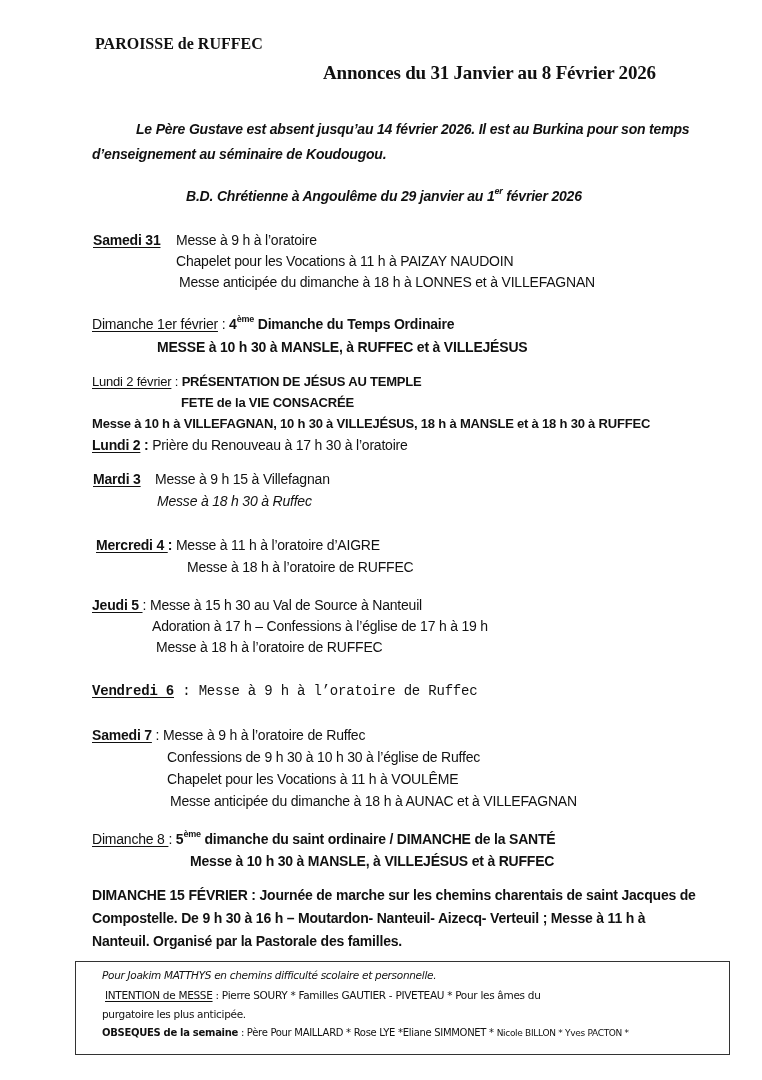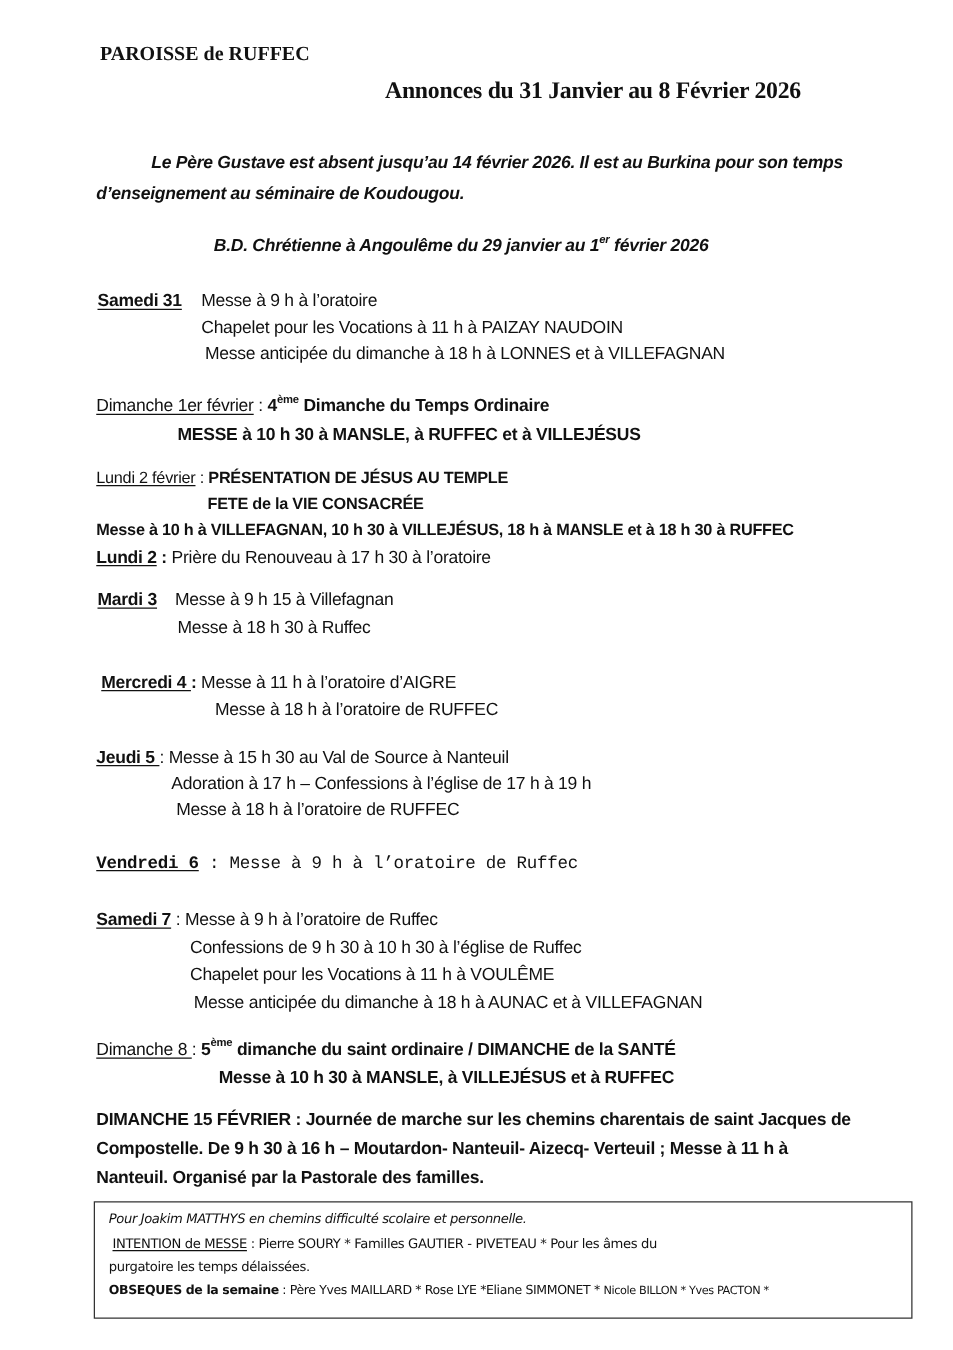--- a/index.html
+++ b/index.html
@@ -1,18 +1,18 @@
 <!DOCTYPE html>
 <html><head>
 <meta charset="utf-8">
 <style>
   html, body { margin: 0; padding: 0; background: #ffffff; }
   body { width: 762px; height: 1080px; position: relative; overflow: hidden; color: #111; }
   .serif { font-family: "Liberation Serif", "DejaVu Serif", serif; }
-  .abs { position: absolute; white-space: nowrap; }
+  .abs { position: absolute; white-space: nowrap; margin-left: 15px; }
   .t { font-family: "Liberation Sans", "DejaVu Sans", sans-serif; font-size: 14px; letter-spacing: -0.2px; }
   .b { font-weight: bold; }
   .u { text-decoration: underline; text-underline-offset: 2px; }
   .i { font-style: italic; }
   sup { font-size: 9px; line-height: 0; position: relative; top: -1px; }
 
   #parish { left: 80px; top: 35px; font-size: 16px; font-weight: bold; }
   #title { left: 308px; top: 62px; font-size: 19px; font-weight: bold; letter-spacing: -0.2px; }
 
   .box { position: absolute; left: 75px; top: 961px; width: 655px; height: 94px; border: 1px solid #333; box-sizing: border-box; }
@@ -44,21 +44,21 @@
 <div>
   <div class="abs t" style="left:77px; top:374px; font-size:13px;"><span class="u">Lundi 2 février</span><span> : </span><span class="b">PRÉSENTATION DE JÉSUS AU TEMPLE</span></div>
   <div class="abs t b" style="left:166px; top:395px; font-size:13px;">FETE de la VIE CONSACRÉE</div>
   <div class="abs t b" style="left:77px; top:416px; font-size:13px;">Messe à 10 h à VILLEFAGNAN, 10 h 30 à VILLEJÉSUS, 18 h à MANSLE et à 18 h 30 à RUFFEC</div>
   <div class="abs t" style="left:77px; top:437px;"><span class="b u">Lundi 2</span><span class="b"> : </span><span>Prière du Renouveau à 17 h 30 à l’oratoire</span></div>
 </div>
 
 <div>
   <div class="abs t b u" style="left:78px; top:471px;">Mardi 3</div>
   <div class="abs t" style="left:140px; top:471px;">Messe à 9 h 15 à Villefagnan</div>
-  <div class="abs t" style="left:142px; top:493px;">Messe à 18 h 30 à Ruffec</div>
+  <div class="abs t" style="left:142px; top:493px;font-style:italic;">Messe à 18 h 30 à Ruffec</div>
 </div>
 
 <div>
   <div class="abs t" style="left:81px; top:537px;"><span class="b u">Mercredi 4 </span><span class="b">: </span><span>Messe à 11 h à l’oratoire d’AIGRE</span></div>
   <div class="abs t" style="left:172px; top:559px;">Messe à 18 h à l’oratoire de RUFFEC</div>
 </div>
 
 <div>
   <div class="abs t" style="left:77px; top:597px;"><span class="b u">Jeudi 5 </span><span>: </span><span>Messe à 15 h 30 au Val de Source à Nanteuil</span></div>
   <div class="abs t" style="left:137px; top:618px;">Adoration à 17 h – Confessions à l’église de 17 h à 19 h</div>
@@ -83,14 +83,14 @@
 
 <div>
   <div class="abs t b" style="left:77px; top:887px;text-align:right;">DIMANCHE 15 FÉVRIER : Journée de marche sur les chemins charentais de saint Jacques de</div>
   <div class="abs t b" style="left:77px; top:910px;">Compostelle. De 9 h 30 à 16 h – Moutardon- Nanteuil- Aizecq- Verteuil ; Messe à 11 h à</div>
   <div class="abs t b" style="left:77px; top:933px;">Nanteuil. Organisé par la Pastorale des familles.</div>
 </div>
 
 <div class="box"></div>
 <div class="abs boxt i" style="left:87px; top:969px;">Pour Joakim MATTHYS en chemins difficulté scolaire et personnelle.</div>
 <div class="abs boxt" style="left:90px; top:989px;"><span class="u">INTENTION de MESSE</span><span> : Pierre SOURY * Familles GAUTIER - PIVETEAU * Pour les âmes du</span></div>
-<div class="abs boxt" style="left:87px; top:1008px;">purgatoire les temps délaissées.</div>
-<div class="abs boxt" style="left:87px; top:1027px; font-size:10px;"><span class="b">OBSEQUES de la semaine</span><span> : Père Yves MAILLARD * Rose LYE *Eliane SIMMONET * </span><span class="small">Nicole BILLON * Yves PACTON *</span></div>
+<div class="abs boxt" style="left:87px; top:1008px;">purgatoire les plus anticipée.</div>
+<div class="abs boxt" style="left:87px; top:1027px; font-size:10px;"><span class="b">OBSEQUES de la semaine</span><span> : Père Pour MAILLARD * Rose LYE *Eliane SIMMONET * </span><span class="small">Nicole BILLON * Yves PACTON *</span></div>
 
 </body></html>

